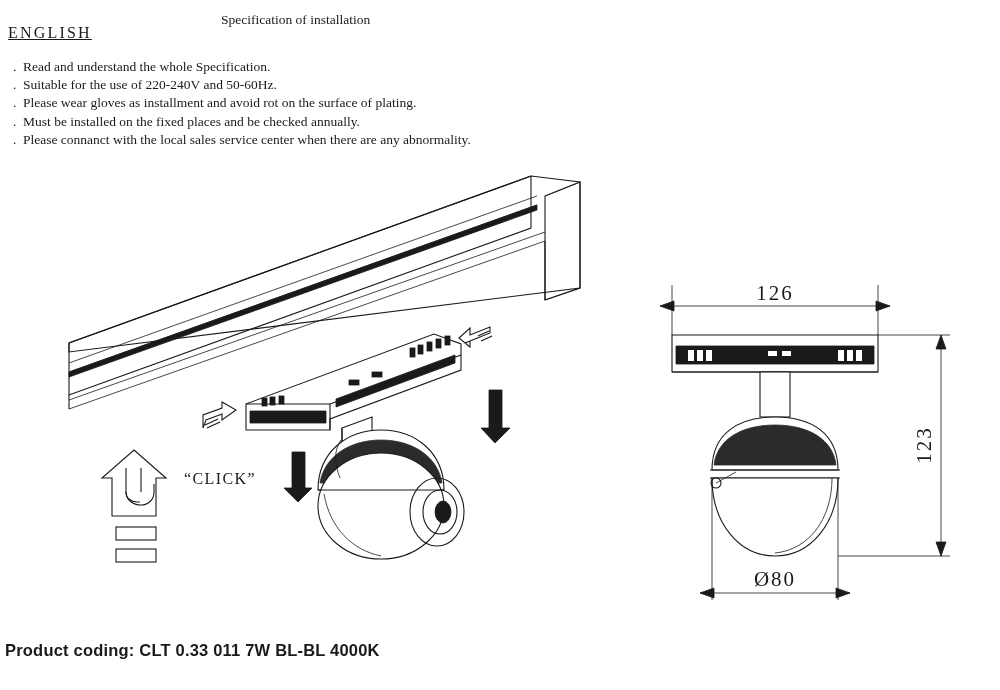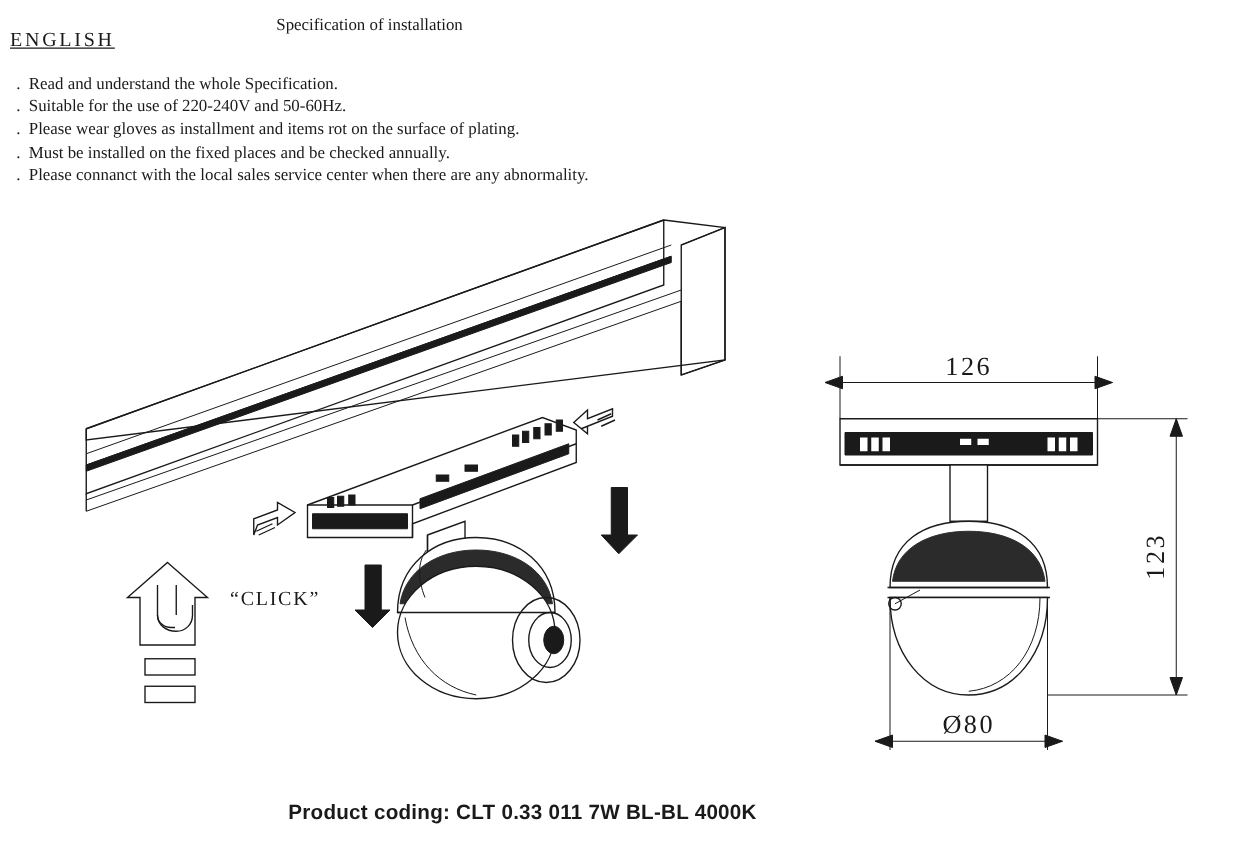--- a/index.html
+++ b/index.html
@@ -55,24 +55,23 @@
     white-space: nowrap;
   }
   .bullet .dot {
     display: inline-block;
     width: 10px;
     font-size: 13.5px;
   }
   
   .product-code {
     position: absolute;
-    left: 16px;
+    left: 5px;
     top: 641px;
     width: 804px;
-    text-align: center;
     font-family: "Liberation Sans", sans-serif;
     font-weight: bold;
     font-size: 16.5px;
     letter-spacing: 0.2px;
   }
   
   svg.draw {
     position: absolute;
     left: 0;
     top: 0;
@@ -105,21 +104,21 @@
   <div class="spec-title">Specification of installation</div>
 
   <div class="bullets">
     <div class="bullet">
       <span class="dot">.</span><span>Read and understand the whole Specification.</span>
     </div>
     <div class="bullet">
       <span class="dot">.</span><span>Suitable for the use of 220-240V and 50-60Hz.</span>
     </div>
     <div class="bullet">
-      <span class="dot">.</span><span>Please wear gloves as installment and items rot on the surface of plating.</span>
+      <span class="dot">.</span><span>Please wear gloves as installment and avoid rot on the surface of plating.</span>
     </div>
     <div class="bullet">
       <span class="dot">.</span><span>Must be installed on the fixed places and be checked annually.</span>
     </div>
     <div class="bullet">
       <span class="dot">.</span><span>Please connanct with the local sales service center when there are any abnormality.</span>
     </div>
   </div>
 
   <svg class="draw" viewBox="0 0 1000 690">

